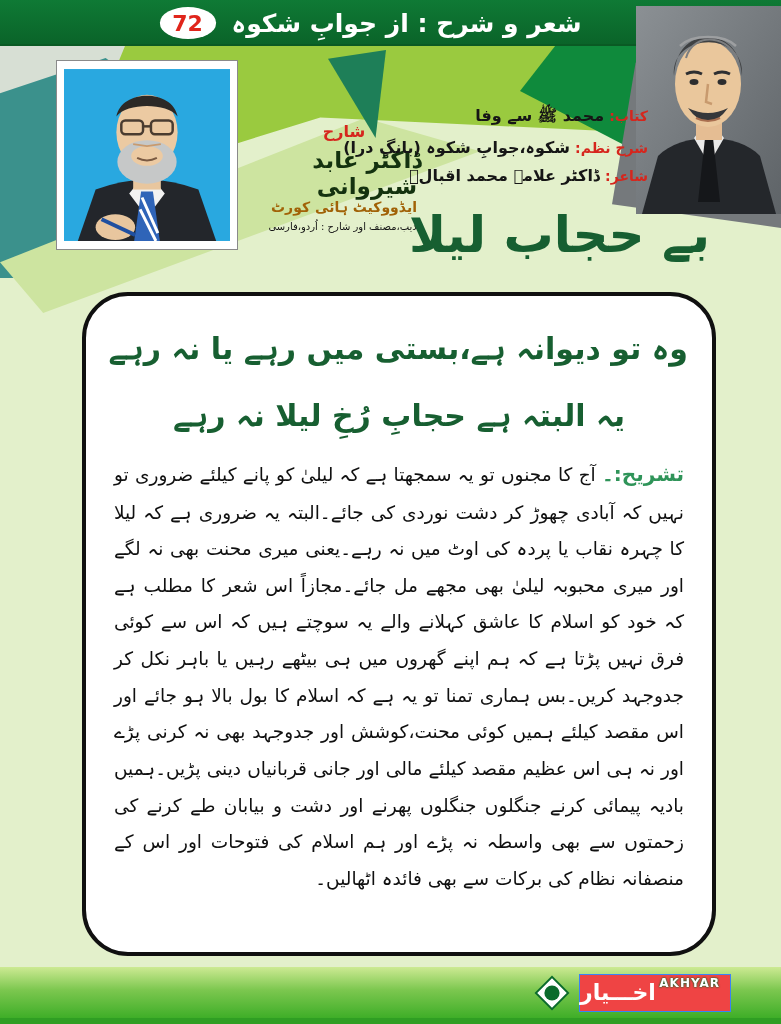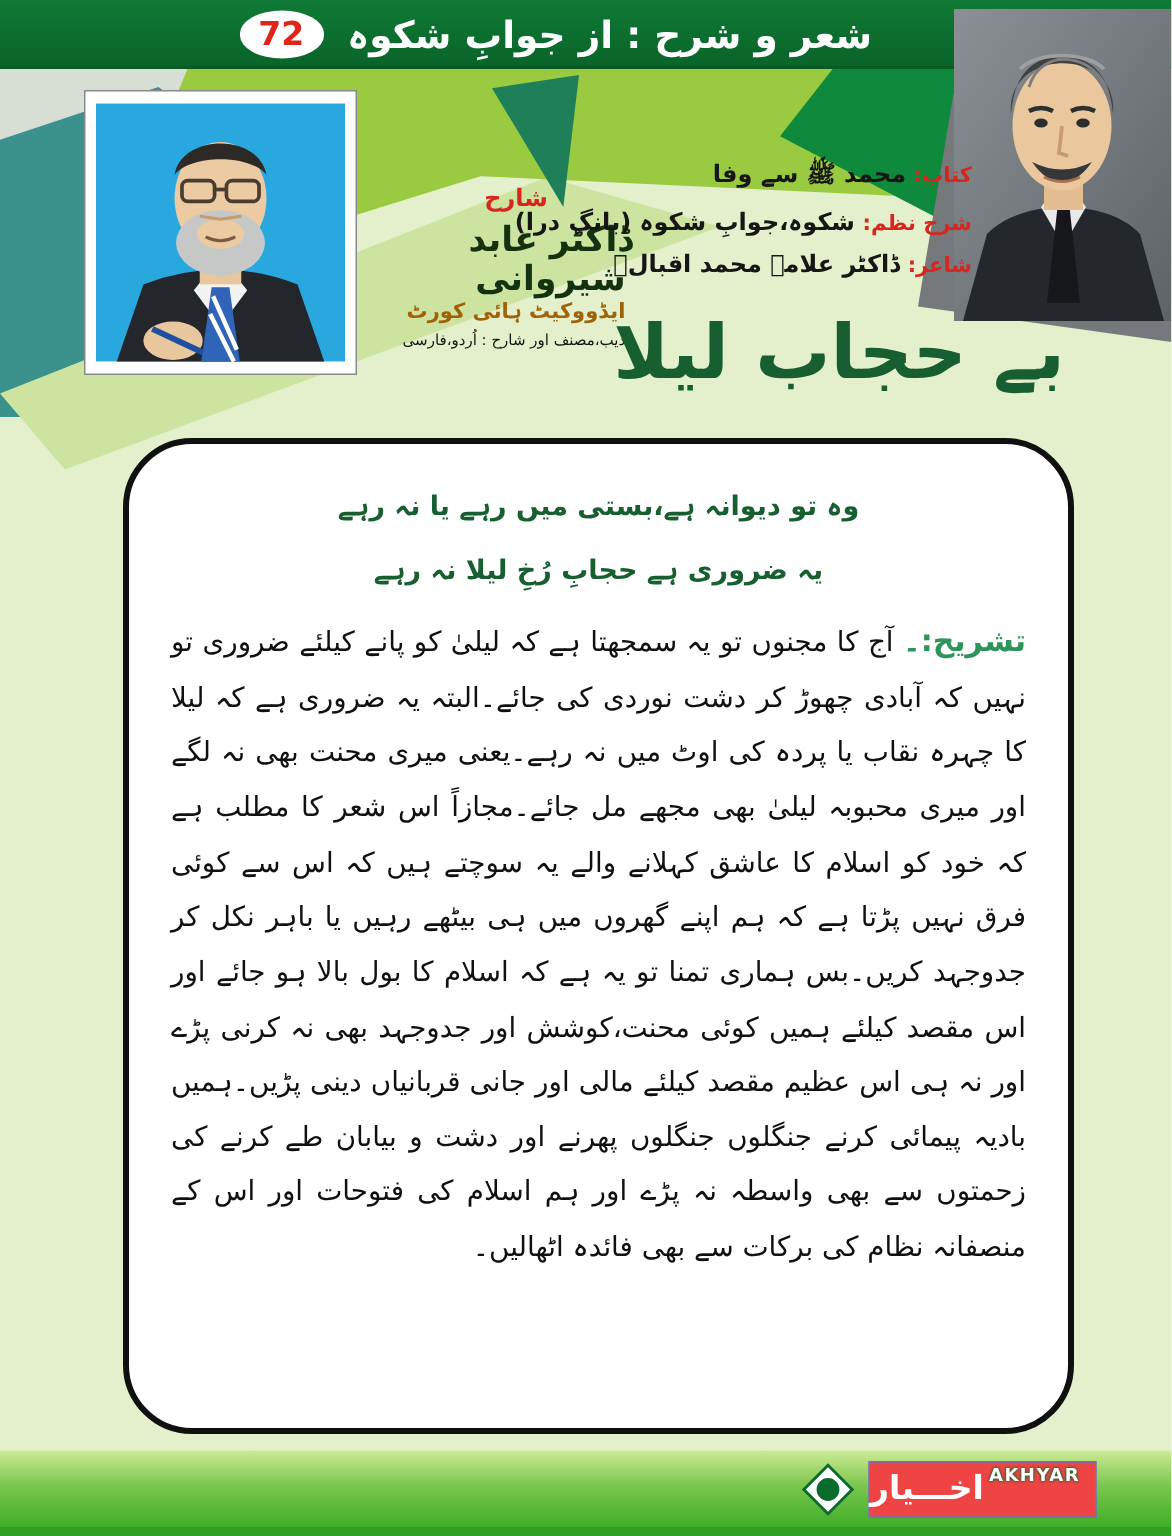--- a/index.html
+++ b/index.html
@@ -59,21 +59,21 @@
 
   
   .poem-title { position:absolute; z-index:4; left:370px; top:206px; width:340px;
     color:#175f31; font-size:50px; font-weight:bold; direction:rtl; white-space:nowrap; }
 
   
   .main-box { position:absolute; z-index:4; left:82px; top:292px; width:634px; height:664px;
     background:#ffffff; border:4px solid #101010; border-radius:46px; overflow:hidden;
     padding:16px 24px 14px 24px; }
   .verse { text-align:center; direction:rtl; color:#175f31; font-weight:bold;
-    font-size:18px; line-height:1.95; margin-top:8px; margin-bottom:10px; white-space:nowrap; }
+    font-size:30px; line-height:1.95; margin-top:8px; margin-bottom:10px; white-space:nowrap; }
   .para { direction:rtl; text-align:justify; color:#101010; font-size:18.5px;
     line-height:1.98; margin:4px 4px 6px 4px; }
   .plabel { color:#2f9459; font-weight:bold; font-size:20px; }
 
   
   .footer-band { position:absolute; z-index:2; left:0; bottom:0; width:781px; height:57px;
     background:linear-gradient(180deg,#cdea93 0%, #7cc74f 45%, #3fae28 100%);
     border-bottom:6px solid #2f9e23; }
   .logo { position:absolute; z-index:5; right:50px; bottom:12px; display:flex;
     align-items:center; gap:8px; direction:ltr; }
@@ -172,21 +172,21 @@
     <div class="row">
       <span class="lbl">شاعر:</span>
       <span class="val">ڈاکٹر علامہ محمد اقبالؒ</span>
     </div>
   </div>
 
   <div class="poem-title">بے حجاب لیلا</div>
 
   <div class="main-box">
     <div class="verse">وہ تو دیوانہ ہے،بستی میں رہے یا نہ رہے</div>
-    <div class="verse" style="margin-top:-2px">یہ ضروری ہے حجابِ رُخِ لیلا نہ رہے</div>
+    <div class="verse" style="margin-top:-2px">یہ البتہ ہے حجابِ رُخِ لیلا نہ رہے</div>
     <p class="para"><span class="plabel">تشریح:۔</span> <span>آج کا مجنوں تو یہ سمجھتا ہے کہ لیلیٰ کو پانے کیلئے ضروری تو نہیں کہ آبادی چھوڑ کر دشت نوردی کی جائے۔البتہ یہ ضروری ہے کہ لیلا کا چہرہ نقاب یا پردہ کی اوٹ میں نہ رہے۔یعنی میری محنت بھی نہ لگے اور میری محبوبہ لیلیٰ بھی مجھے مل جائے۔مجازاً اس شعر کا مطلب ہے کہ خود کو اسلام کا عاشق کہلانے والے یہ سوچتے ہیں کہ اس سے کوئی فرق نہیں پڑتا ہے کہ ہم اپنے گھروں میں ہی بیٹھے رہیں یا باہر نکل کر جدوجہد کریں۔بس ہماری تمنا تو یہ ہے کہ اسلام کا بول بالا ہو جائے اور اس مقصد کیلئے ہمیں کوئی محنت،کوشش اور جدوجہد بھی نہ کرنی پڑے اور نہ ہی اس عظیم مقصد کیلئے مالی اور جانی قربانیاں دینی پڑیں۔ہمیں بادیہ پیمائی کرنے جنگلوں جنگلوں پھرنے اور دشت و بیابان طے کرنے کی زحمتوں سے بھی واسطہ نہ پڑے اور ہم اسلام کی فتوحات اور اس کے منصفانہ نظام کی برکات سے بھی فائدہ اٹھالیں۔</span></p>
   </div>
 
   <div class="footer-band"></div>
   <div class="logo">
     <div class="logo-diamond">
       <svg viewBox="0 0 40 40" width="38" height="38">
         <rect x="8" y="8" width="24" height="24" fill="#ffffff" stroke="#0b6b2c" stroke-width="2" transform="rotate(45 20 20)"></rect>
         <circle cx="20" cy="20" r="8" fill="#0b6b2c"></circle>
       </svg>

